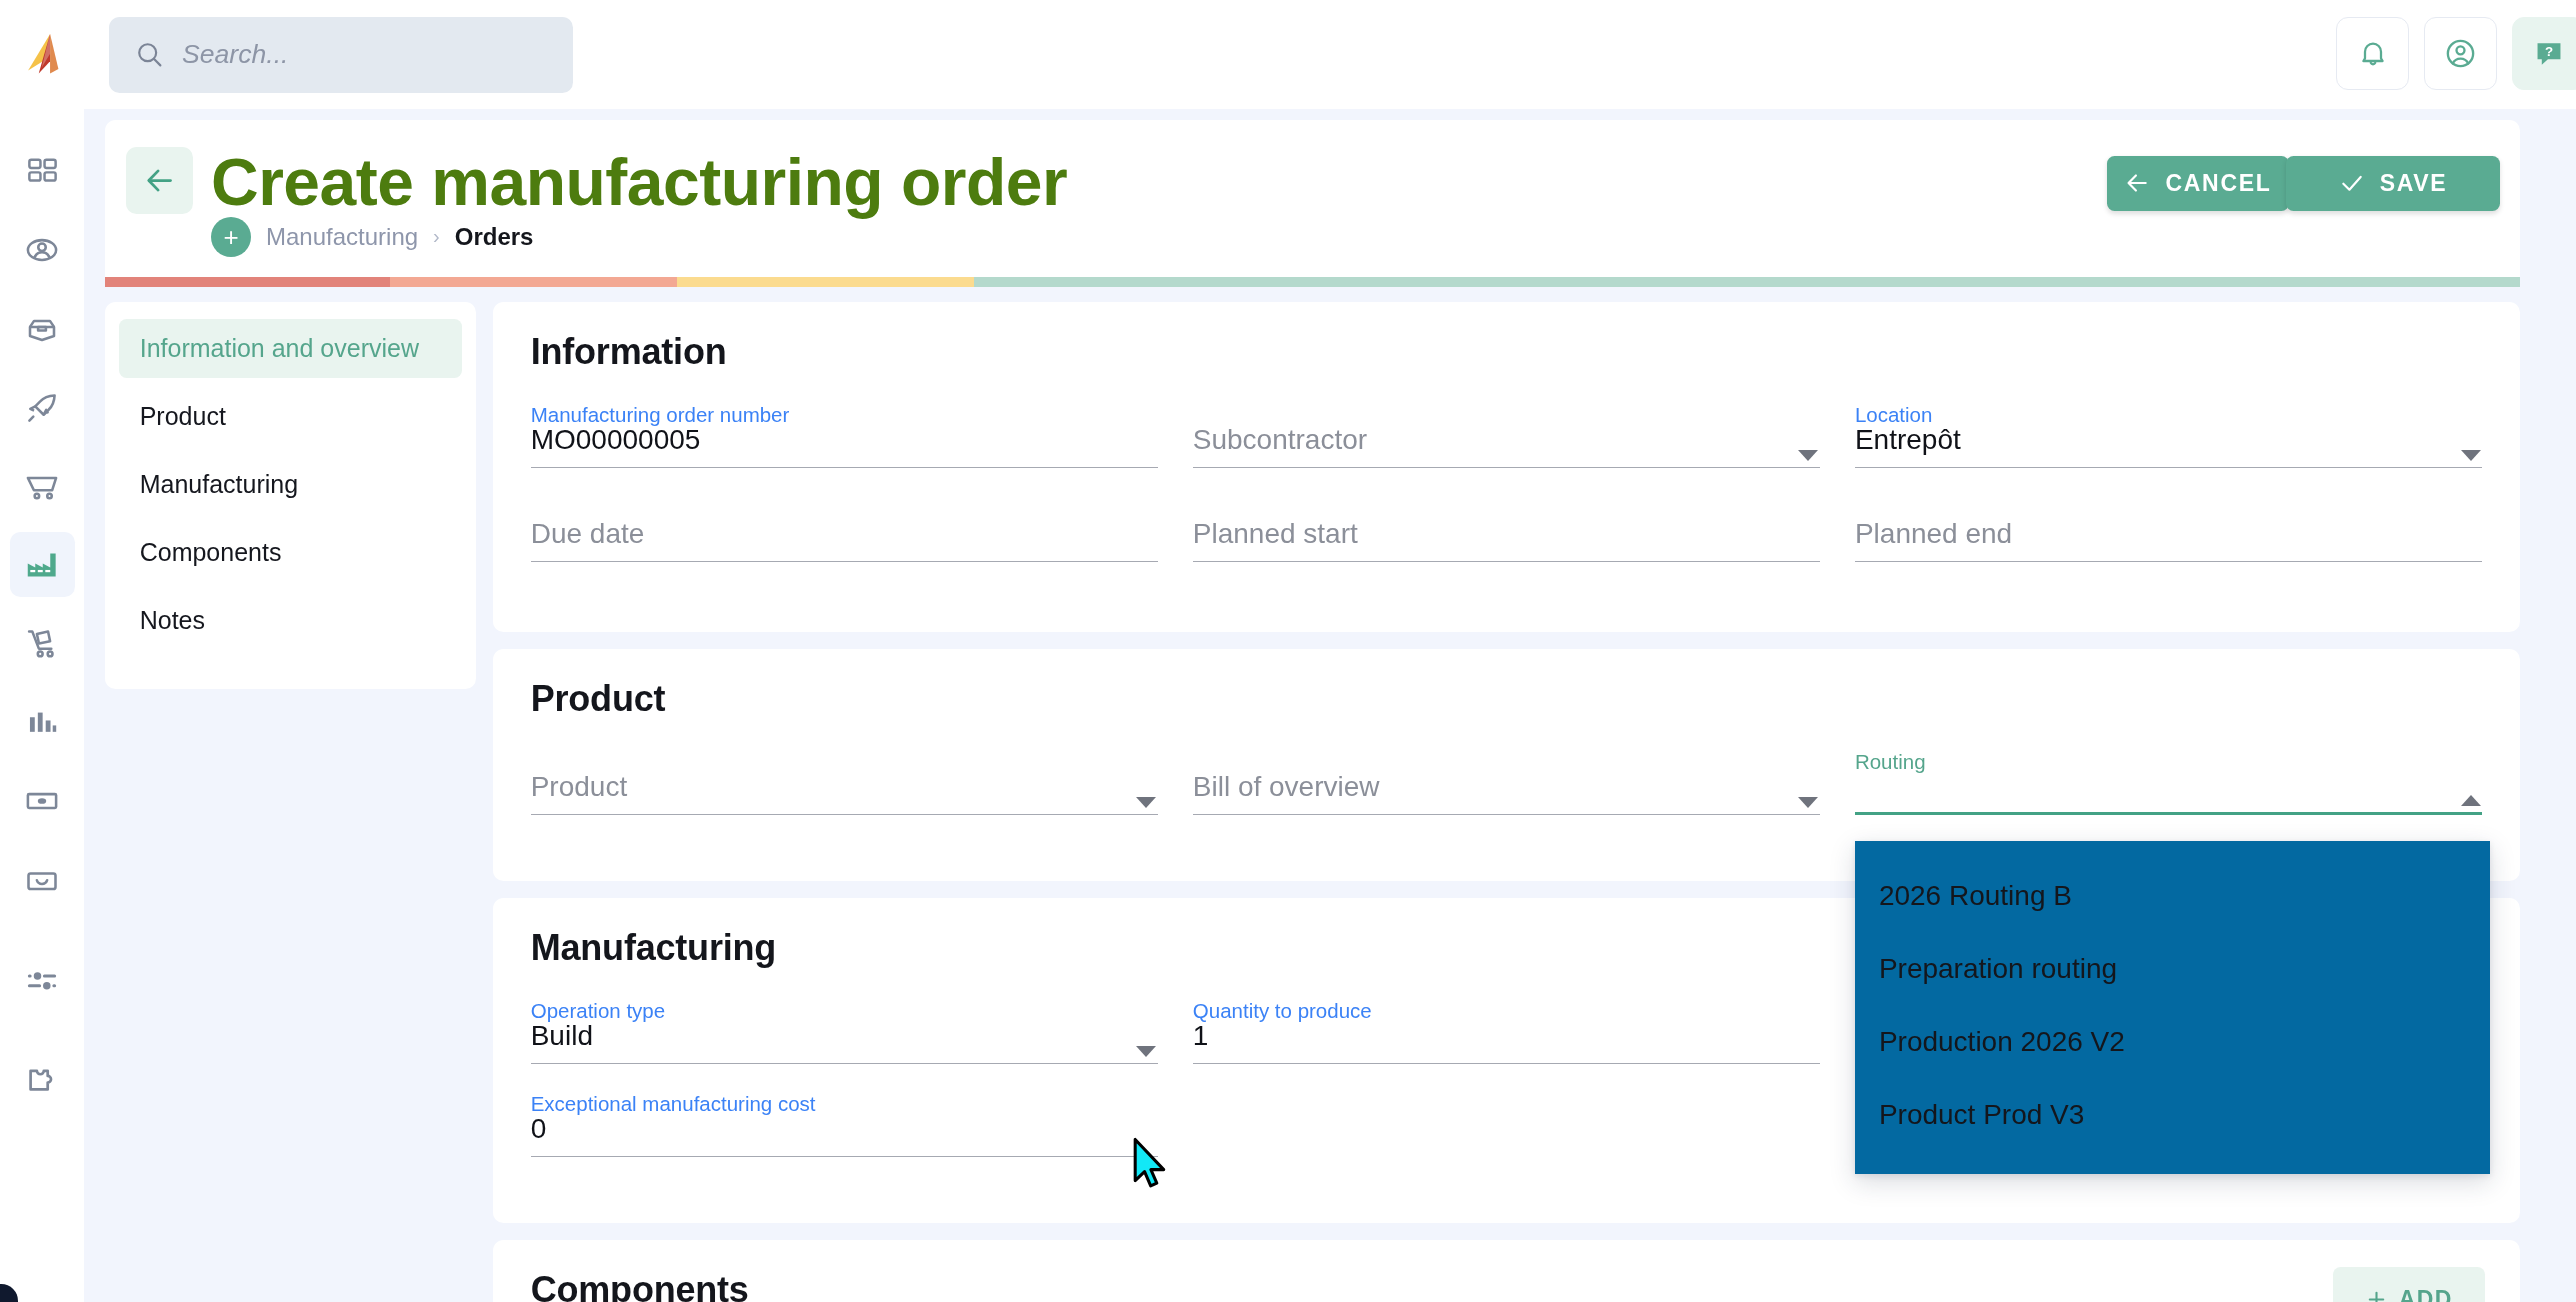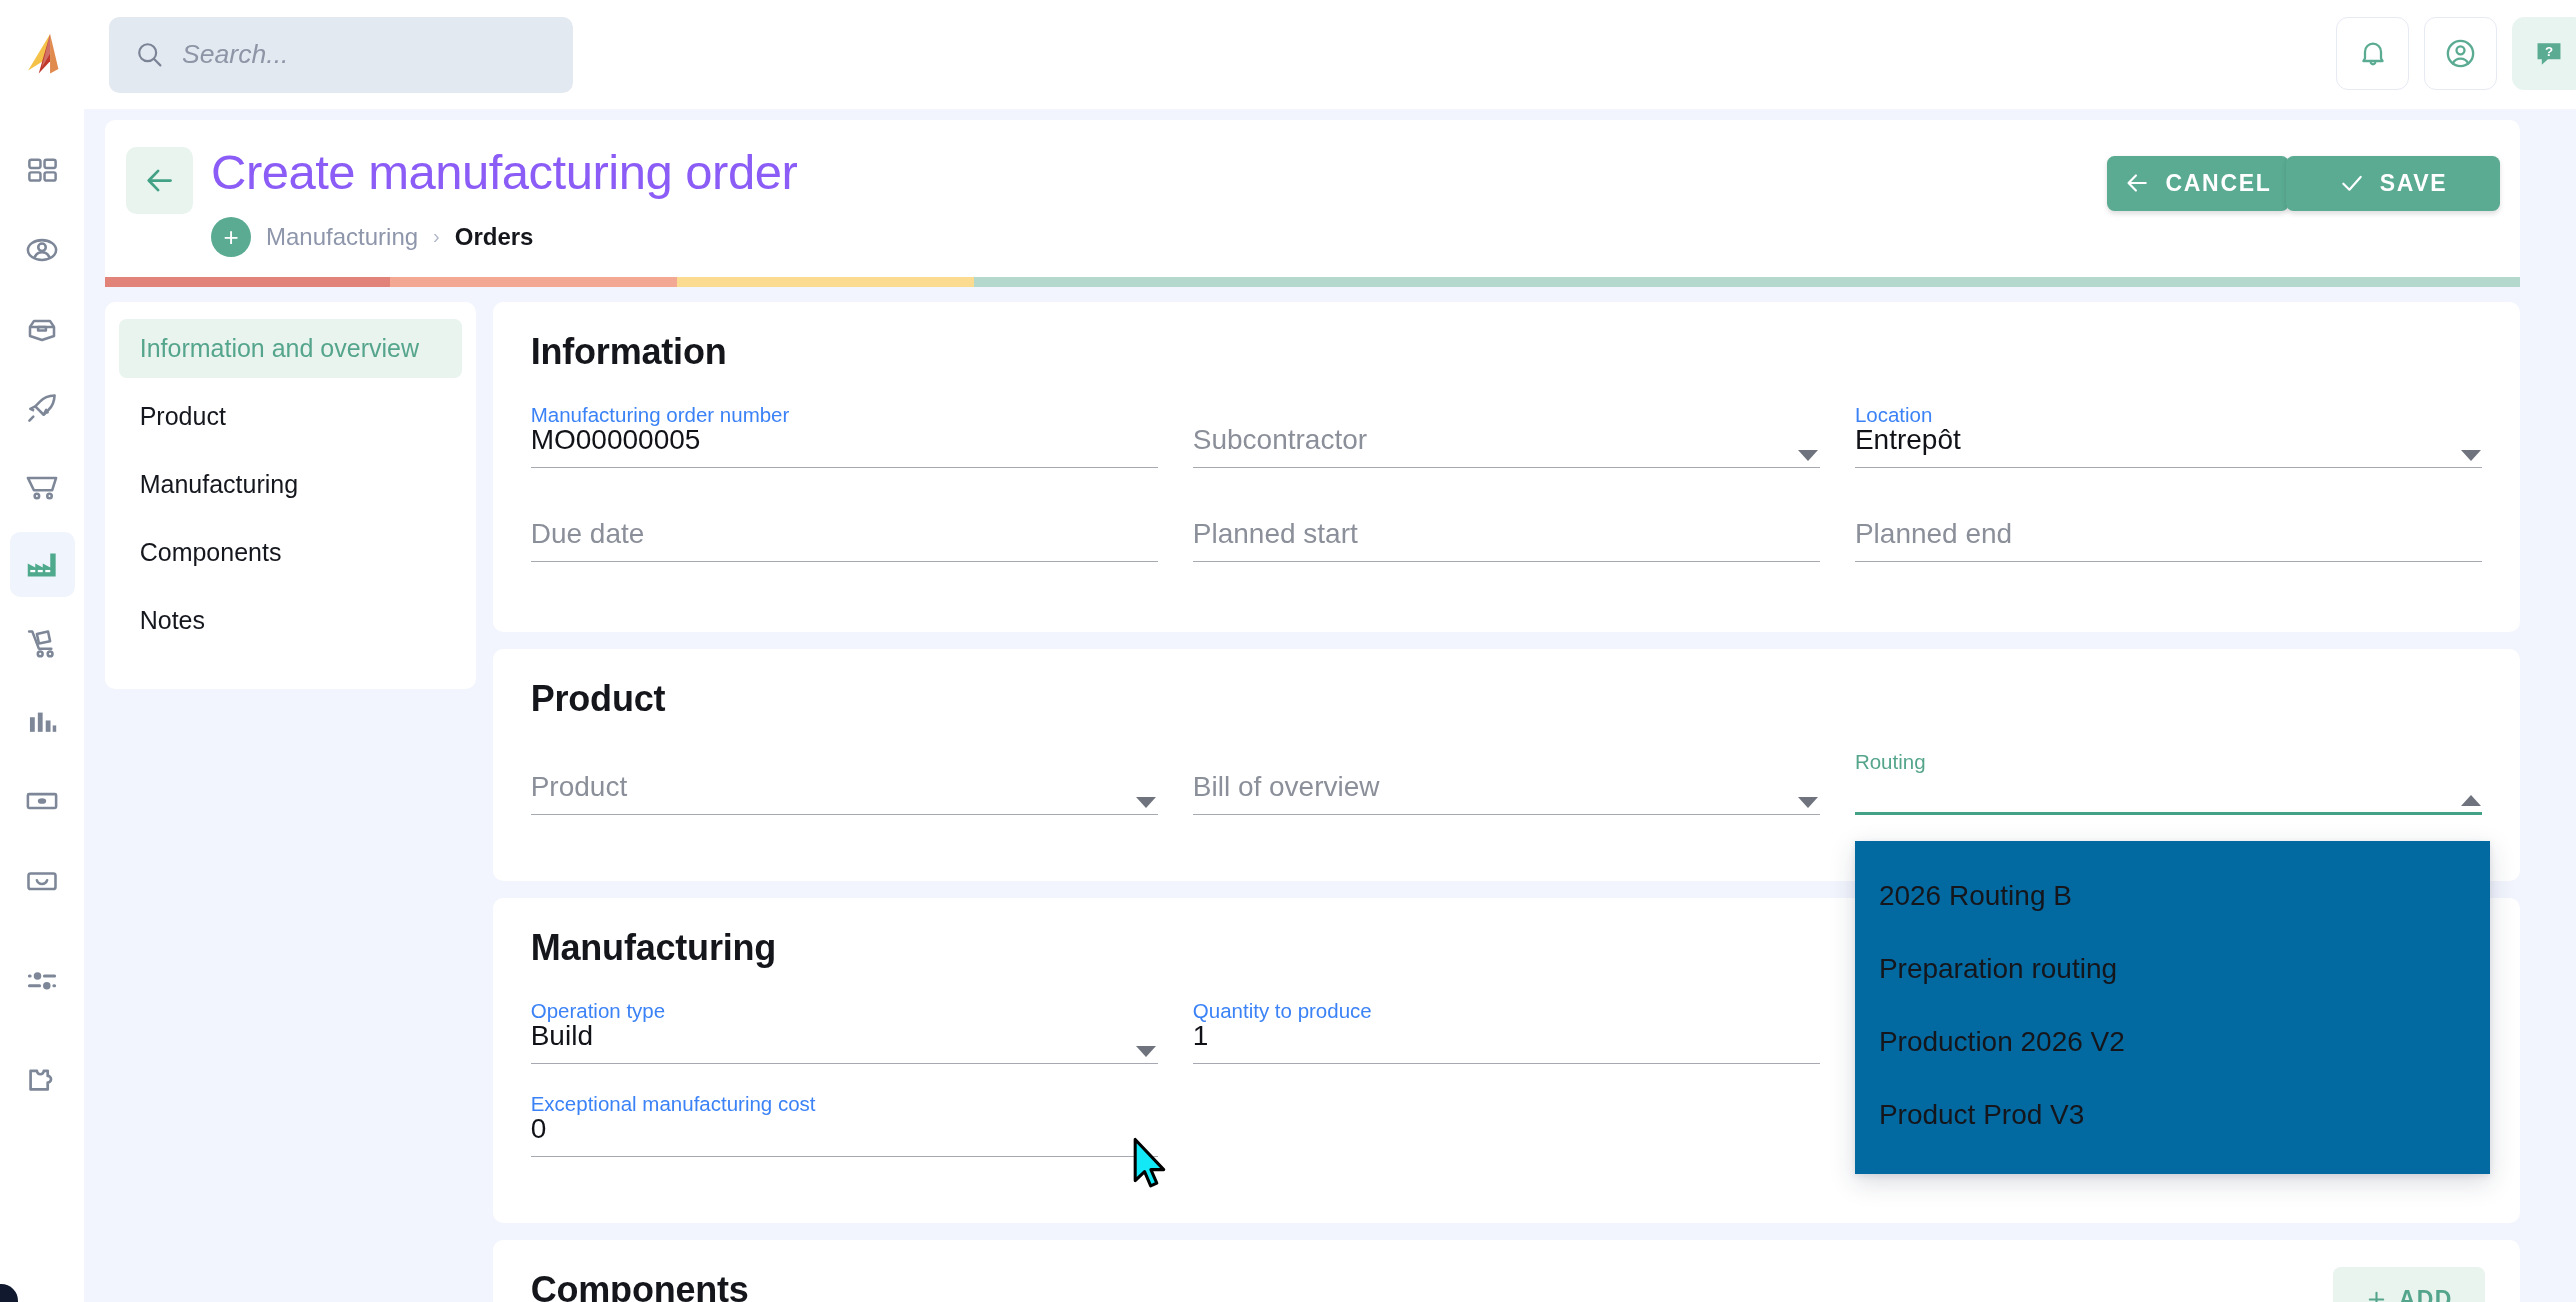--- a/index.html
+++ b/index.html
@@ -75,21 +75,21 @@
   }
   #back-btn {
     position: absolute; left: 21px; top: 27px;
     width: 67px; height: 67px; border-radius: 10.6px;
     background: #e9f4ef;
     display: flex; align-items: center; justify-content: center;
     cursor: pointer;
   }
   #page-title {
     position: absolute; left: 106px; top: 24px;
-    font-size: 49px; font-weight: 400; color: #8b5cf6;
+    font-size: 66px; font-weight: 700; color: #4d7c0f;
     letter-spacing: -0.5px; white-space: nowrap;
   }
   #breadcrumb {
     position: absolute; left: 106px; top: 97px;
     display: flex; align-items: center; gap: 15px;
   }
   #bc-plus {
     width: 40px; height: 40px; border-radius: 50%;
     background: #5aab92; color: #ffffff;
     display: flex; align-items: center; justify-content: center;

